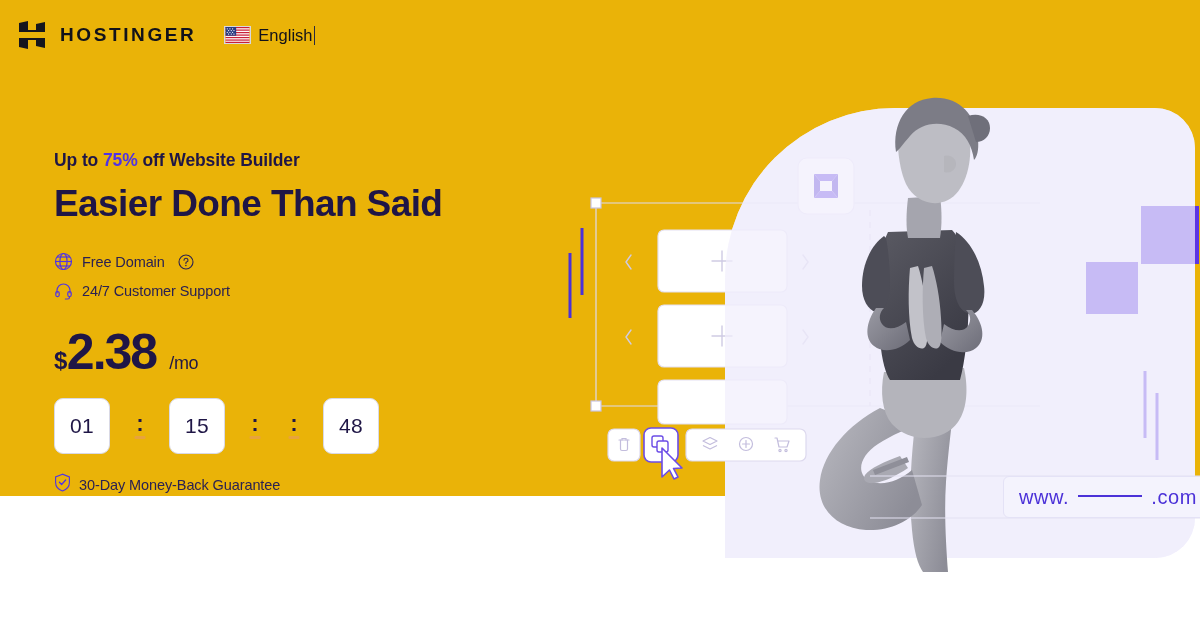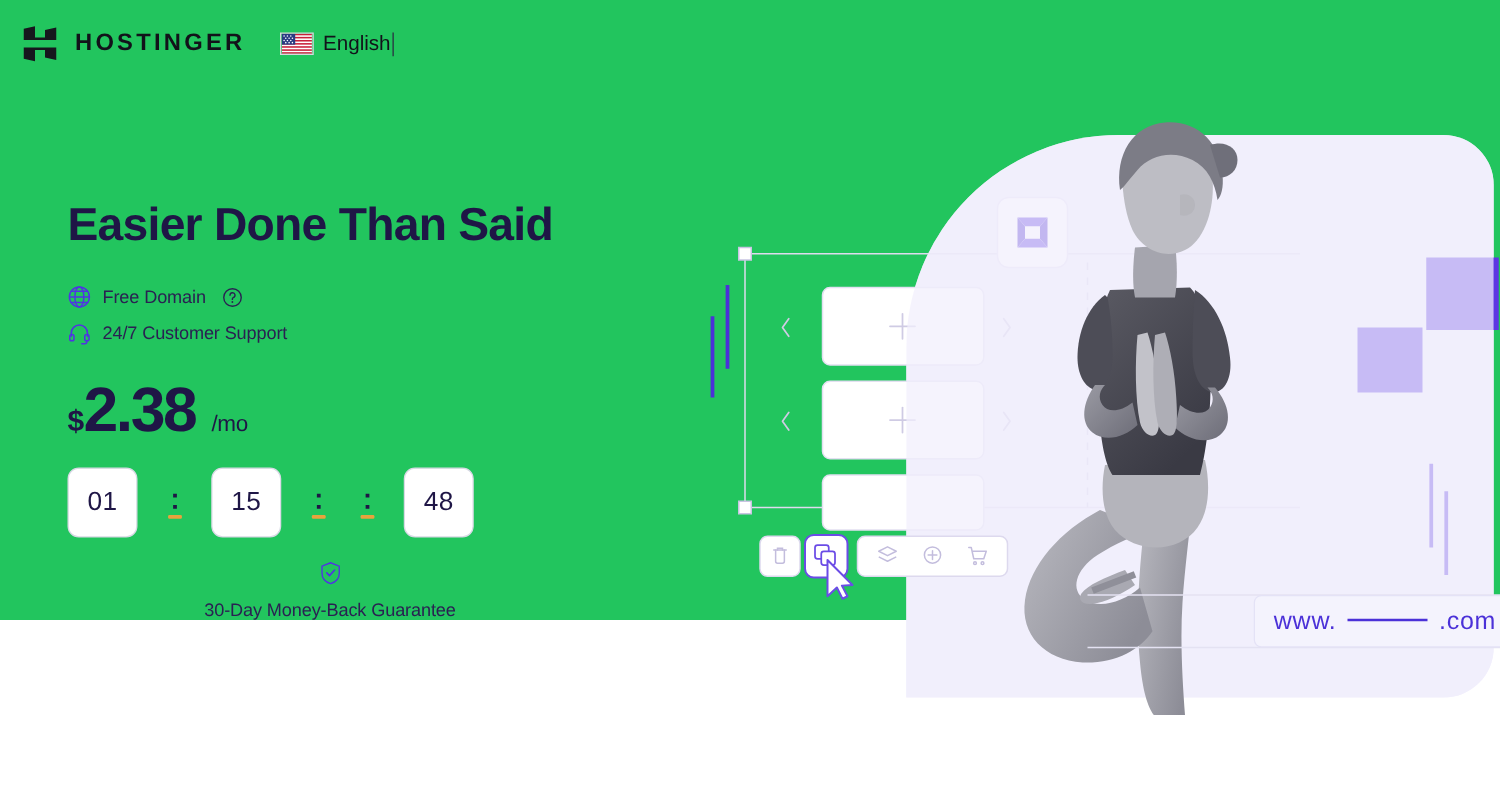--- a/index.html
+++ b/index.html
@@ -9,21 +9,21 @@
     height: 638px;
     overflow: hidden;
     background: #ffffff;
     font-family: "Liberation Sans", sans-serif;
   }
 
   .page {
     position: relative;
     width: 1200px;
     height: 496px;
-    background: #22c55e;
+    background: #eab308;
   }
 
   
   .header {
     position: absolute;
     top: 20px;
     left: 18px;
     display: flex;
     align-items: center;
     gap: 28px;
@@ -194,21 +194,20 @@
     font-weight: bold;
     letter-spacing: -0.2px;
     cursor: pointer;
   }
 
   .guarantee {
     margin-top: 19px;
     display: flex;
     align-items: center;
     gap: 8px;
-    flex-direction: column;
   }
   .guarantee-label {
     font-size: 14.5px;
     color: #2a2152;
     letter-spacing: -0.1px;
   }
 
   
   .art {
     position: absolute;
@@ -292,20 +291,23 @@
               <circle cx="9.5" cy="8" r="0.7"></circle>
           </g>
         </svg>
       </span>
       <span class="lang-label">English</span>
     </div>
   </div>
 
   <div class="left">
 
+    <div class="eyebrow">
+      <span>Up to </span><span class="hl">75%</span><span> off Website Builder</span>
+    </div>
 
     <h1 class="headline">Easier Done Than Said</h1>
 
     <div class="features">
 
       <div class="feature-row">
         <span>
           <svg class="ficon" viewBox="0 0 19 19">
             <circle cx="9.5" cy="9.5" r="8" fill="none" stroke="#5033e4" stroke-width="1.2"></circle>
             <ellipse cx="9.5" cy="9.5" rx="3.6" ry="8" fill="none" stroke="#5033e4" stroke-width="1.2"></ellipse>

